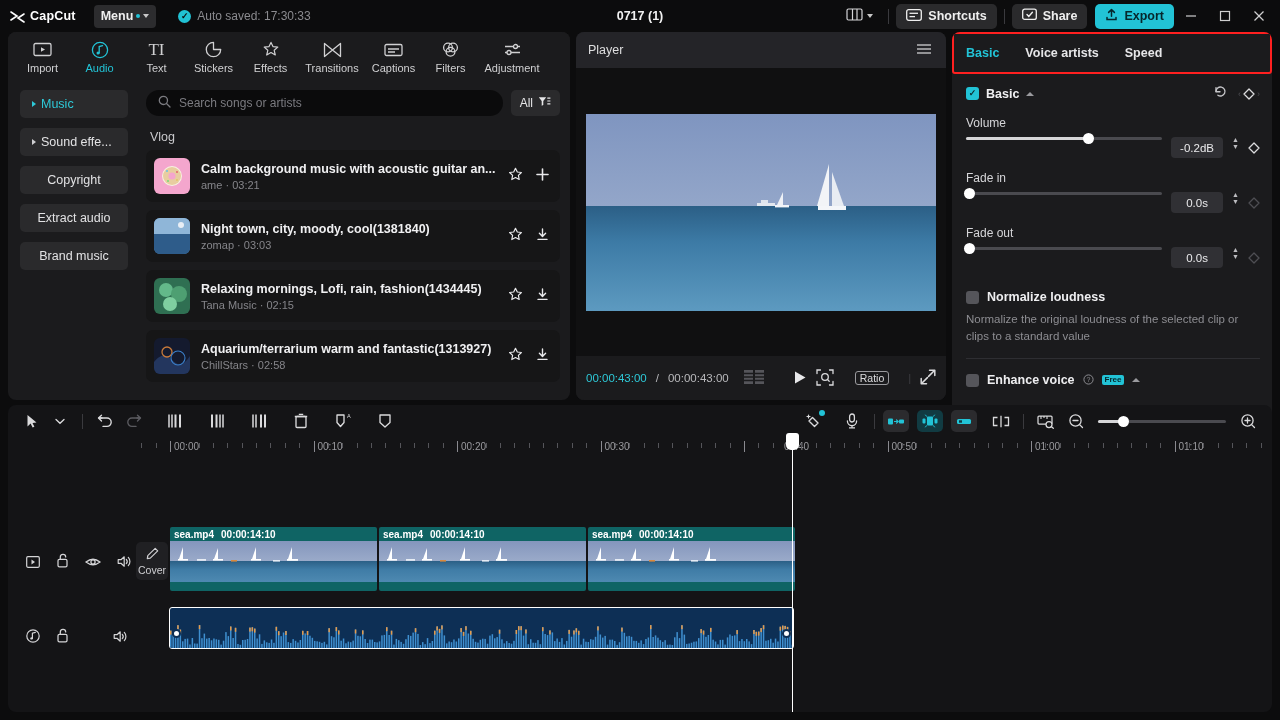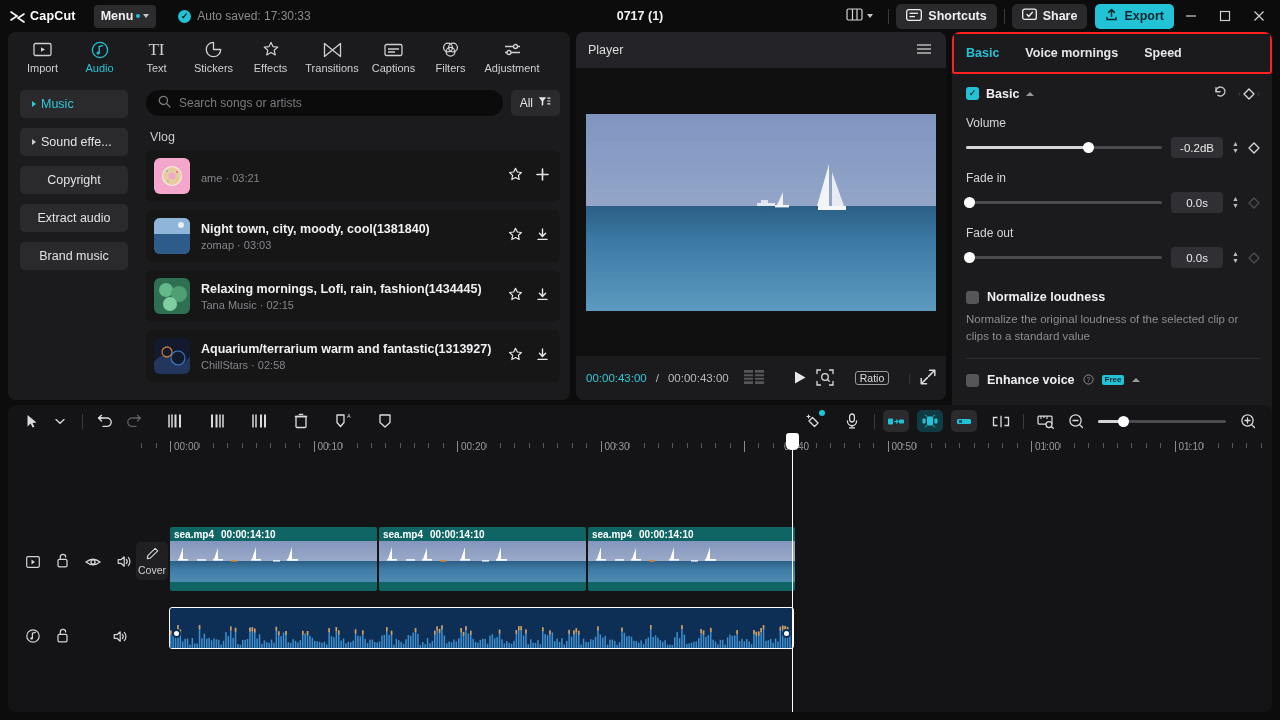--- a/index.html
+++ b/index.html
@@ -149,21 +149,21 @@
   .chk {
     width: 13px; height: 13px; border-radius: 3px; background: #22c3d6;
     display: flex; align-items: center; justify-content: center; font-size: 9px;
     color: #0c2a2e; font-weight: bold; line-height: 1;
   }
   .chk.off { background: #55555a; }
   .chev-up { width: 0; height: 0; border-left: 4px solid transparent; border-right: 4px solid transparent;
              border-bottom: 4.5px solid #9a9a9e; }
   .sec-right { margin-left: auto; display: flex; align-items: center; gap: 10px; color: #c6c6c9; }
   .field-label { font-size: 12px; color: #d6d6d9; margin: 13px 0 7px; }
-  .slider-row { display: flex; align-items: center; gap: 9px; }
+  .slider-row { display: flex; gap: 9px; }
   .track { flex: 1; height: 3px; background: #4a4a4f; border-radius: 2px; position: relative; }
   .track .fill { position: absolute; left: 0; top: 0; bottom: 0; background: #d6d6d8; border-radius: 2px; }
   .knob { position: absolute; top: -4px; width: 11px; height: 11px; border-radius: 6px; background: #fff; }
   .numbox {
     width: 52px; height: 21px; background: #303034; border-radius: 4px;
     display: flex; align-items: center; justify-content: center; font-size: 11.5px; color: #eaeaec;
   }
   .spin { display: flex; flex-direction: column; gap: 1px; color: #bcbcc0; font-size: 7px; line-height: 6px; }
   .kf { color: #cfcfd2; display: flex; align-items: center; gap: 2px; font-size: 9px; }
   .kf.dim { color: #4e4e53; }
@@ -458,20 +458,21 @@
               <circle cx="18" cy="18" r="10" fill="#f7f2e2"></circle>
               <circle cx="18" cy="18" r="9" fill="#e8cda0"></circle>
               <circle cx="18" cy="18" r="3.6" fill="#f4a6cd"></circle>
               <circle cx="13" cy="13" r="1.1" fill="#6cc4e0"></circle>
               <circle cx="23" cy="14" r="1.1" fill="#e36c6c"></circle>
               <circle cx="14" cy="23" r="1.1" fill="#7dd67d"></circle>
               <circle cx="23" cy="22" r="1.1" fill="#e3c96c"></circle>
             </svg>
         </div>
         <div class="song-meta">
+          <div class="song-title">Calm background music with acoustic guitar an...</div>
           <div class="song-sub">ame · 03:21</div>
         </div>
         <div class="song-actions">
           <span>
             <svg width="15" height="15" viewBox="0 0 15 15">
                 <path d="M7.5 1.3 L9.3 5 L13.4 5.5 L10.4 8.4 L11.2 12.5 L7.5 10.5 L3.8 12.5 L4.6 8.4 L1.6 5.5 L5.7 5 Z" stroke="#e8e8ea" fill="none" stroke-width="1.2" stroke-linejoin="round"></path>
               </svg>
           </span>
           <span>
             <svg width="15" height="15" viewBox="0 0 15 15">
@@ -639,21 +640,21 @@
           <line x1="14.2" y1="1.8" x2="8.6" y2="7.4" stroke="#dcdcde" stroke-width="1.5" stroke-linecap="round"></line>
           <line x1="1.8" y1="14.2" x2="7.4" y2="8.6" stroke="#dcdcde" stroke-width="1.5" stroke-linecap="round"></line>
         </svg>
     </span>
   </div>
 </div>
 
 <div class="right-panel">
   <div class="rp-tabs">
     <span class="rp-tab active">Basic</span>
-    <span class="rp-tab">Voice mornings</span>
+    <span class="rp-tab">Voice artists</span>
     <span class="rp-tab">Speed</span>
   </div>
 
   <div class="rp-body">
     <div class="sec-head">
       <span class="chk">✓</span>
       <span class="sec-title">Basic</span>
       <span class="chev-up"></span>
       <span class="sec-right">
         <span>

